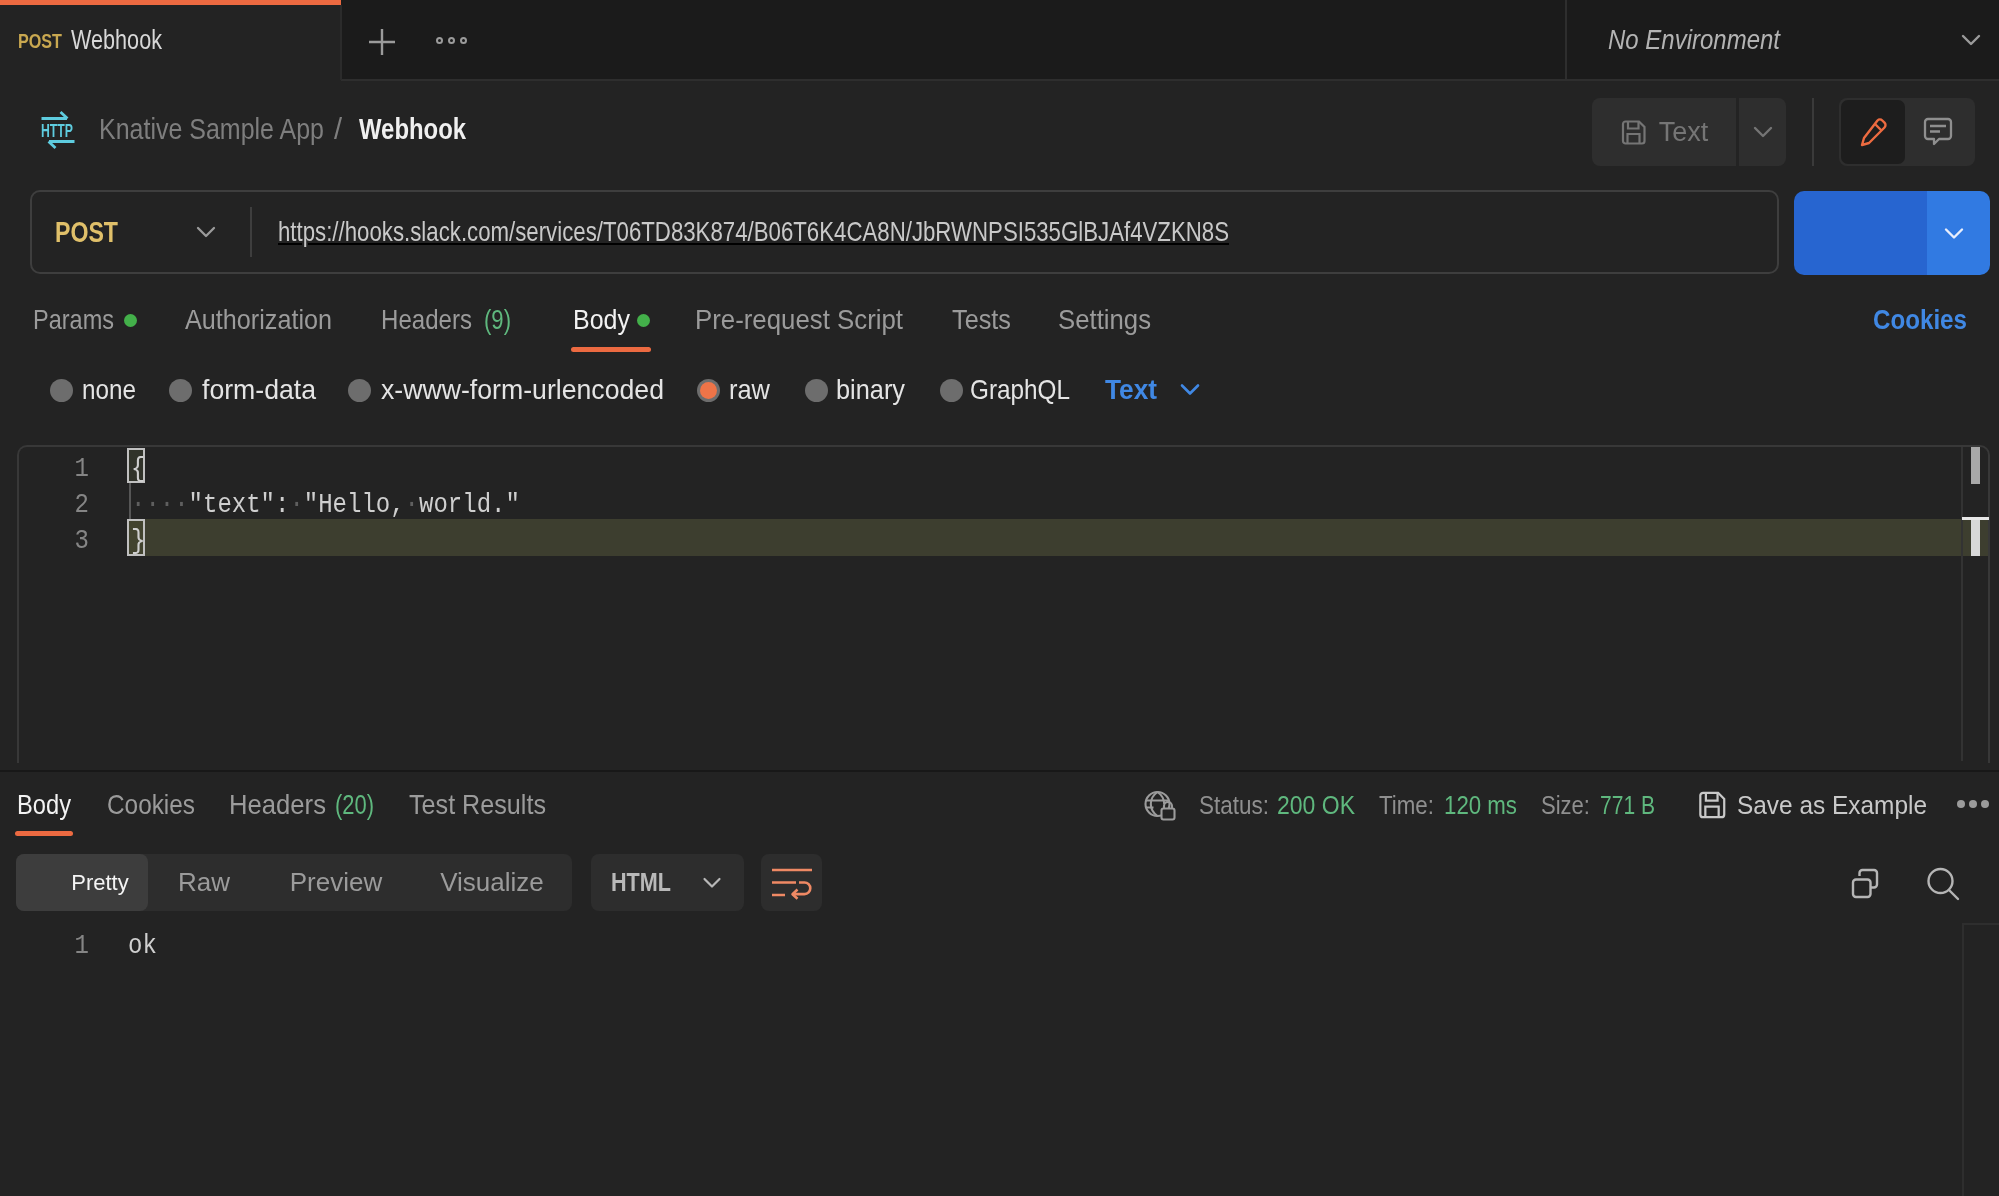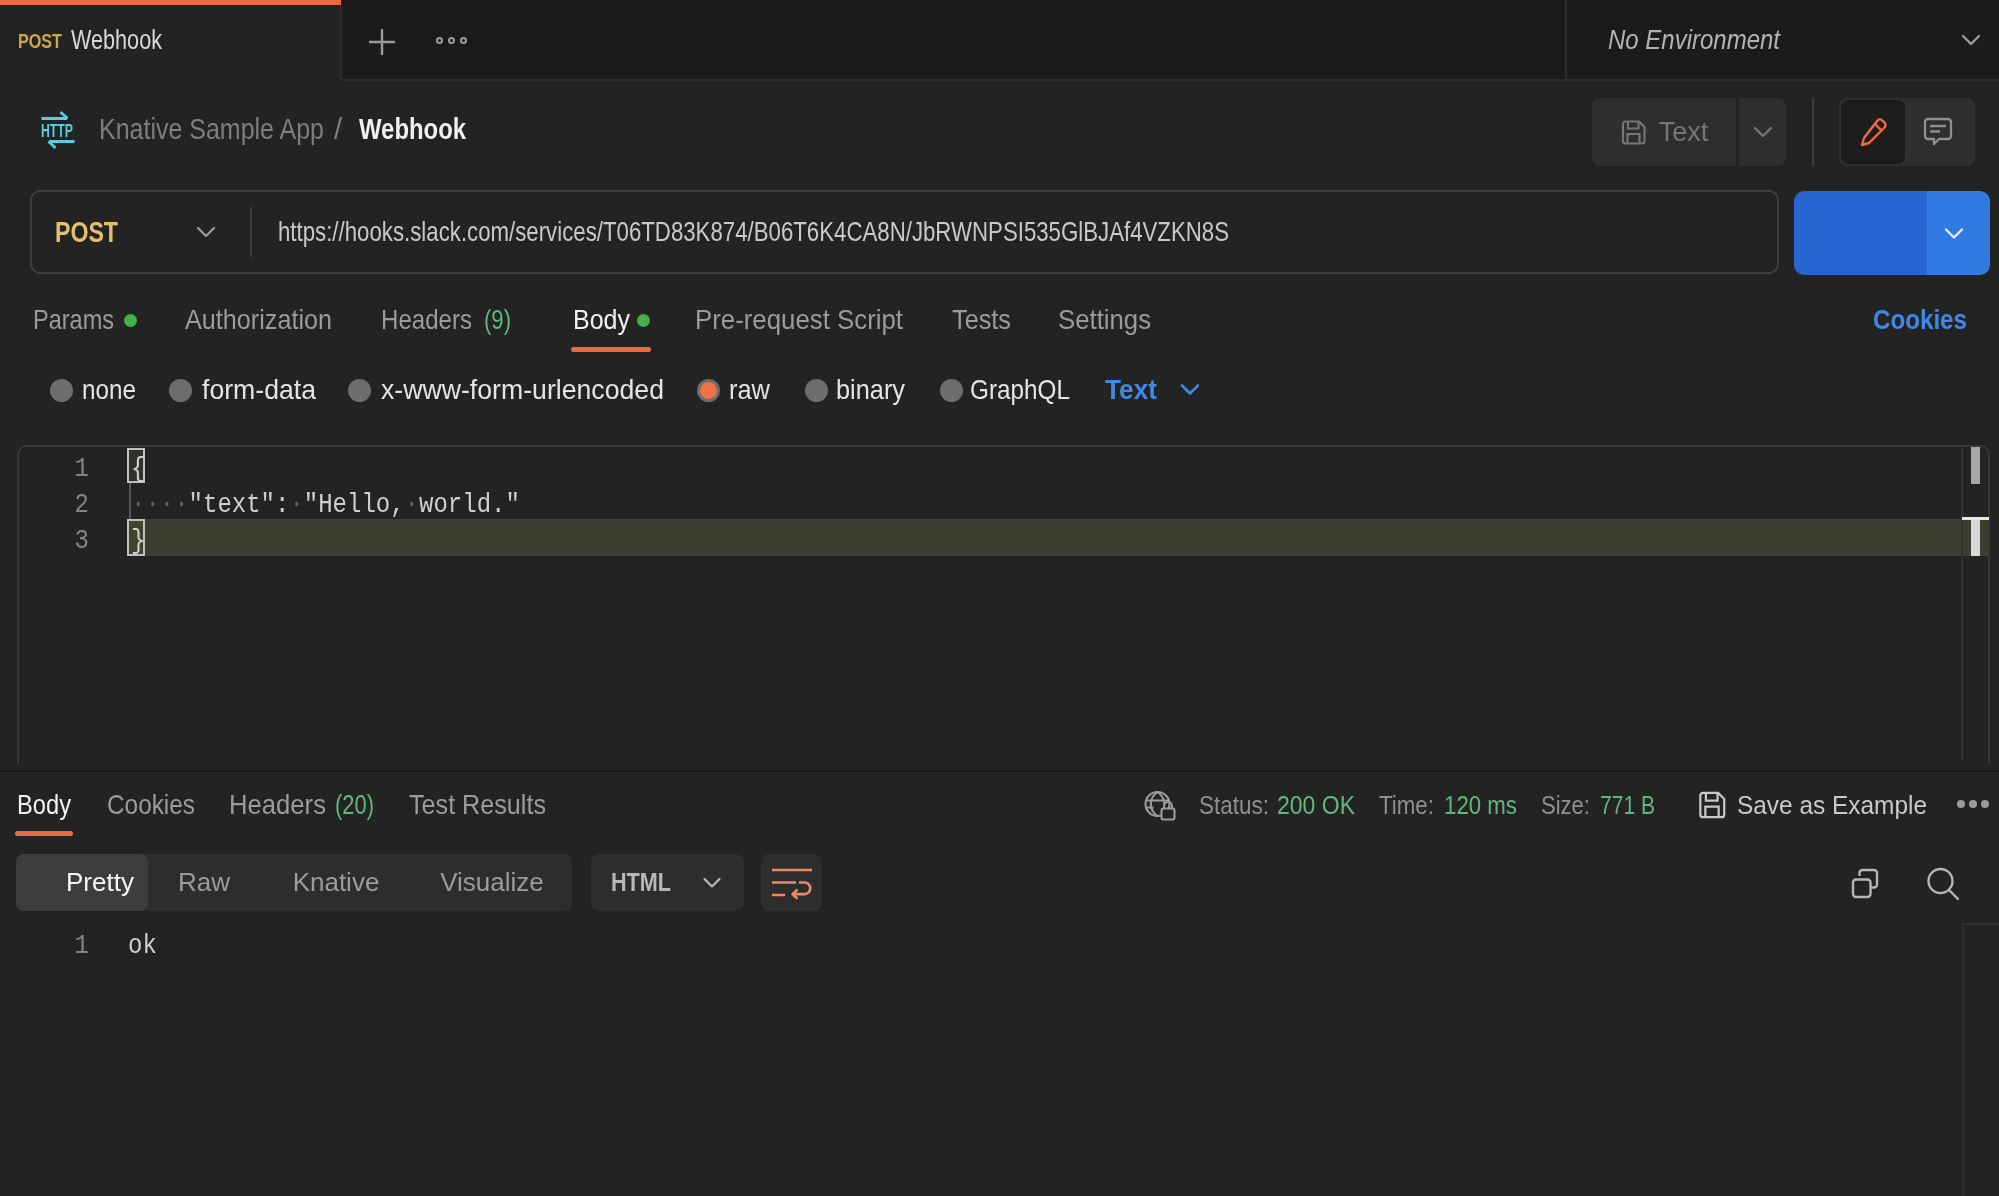--- a/index.html
+++ b/index.html
@@ -86,21 +86,21 @@
   </svg>
 
   <div class="abs" style="left:30px;top:190px;width:1749px;height:84px;border:2px solid #3e3e3e;border-radius:10px;"></div>
   <div class="abs row" style="left:55px;top:190px;height:84px;">
     <span style="font-size:29px;font-weight:700;color:#e0c06a;transform-origin:left center;display:inline-block;white-space:nowrap;transform:scaleX(0.797784);">POST</span>
   </div>
   <svg class="abs" style="left:194px;top:223px;" width="24" height="18" viewBox="0 0 24 18">
     <path d="M4 5 L12 13 L20 5" stroke="#9b9b9b" stroke-width="2.3" fill="none" stroke-linecap="round" stroke-linejoin="round"></path>
   </svg>
   <div class="abs" style="left:250px;top:207px;width:2px;height:50px;background:#3e3e3e;"></div>
-  <div class="abs row" style="left:278px;top:190px;height:84px;">
+  <div class="abs row" style="left:278px;top:190px;height:84px;text-decoration:underline;">
     <span style="font-size:28px;color:#c9c9c9;transform-origin:left center;display:inline-block;white-space:nowrap;transform:scaleX(0.793978);">https://hooks.slack.com/services/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</span>
   </div>
 
   <div class="abs" style="left:1794px;top:191px;width:196px;height:84px;border-radius:10px;overflow:hidden;">
     <div class="abs" style="left:0;top:0;width:133px;height:84px;background:#2765d0;"></div>
     <div class="abs" style="left:133px;top:0;width:63px;height:84px;background:#317ae2;"></div>
     <svg class="abs" style="left:147px;top:34px;" width="26" height="18" viewBox="0 0 26 18">
       <path d="M5 4.5 L13 12.5 L21 4.5" stroke="#e8eefc" stroke-width="2.4" fill="none" stroke-linecap="round" stroke-linejoin="round"></path>
     </svg>
   </div>
@@ -184,27 +184,27 @@
     <span style="font-size:26px;color:#c9c9c9;transform-origin:left center;display:inline-block;white-space:nowrap;transform:scaleX(0.939069);">Save as Example</span>
   </div>
   <div class="abs row" style="left:1957px;top:800px;gap:4px;">
     <div style="width:8px;height:8px;border-radius:50%;background:#9b9b9b;"></div>
     <div style="width:8px;height:8px;border-radius:50%;background:#9b9b9b;"></div>
     <div style="width:8px;height:8px;border-radius:50%;background:#9b9b9b;"></div>
   </div>
 
   <div class="abs row" style="left:16px;top:854px;width:556px;height:57px;background:#2d2d2d;border-radius:8px;">
     <div class="row" style="width:132px;height:57px;background:#3d3d3d;border-radius:8px;justify-content:center;">
-      <span style="font-size:26px;color:#f5f5f5;margin-left:36px;">Pretty</span>
+      <span style="font-size:22px;color:#f5f5f5;margin-left:36px;">Pretty</span>
     </div>
     <div class="row" style="width:112px;height:57px;justify-content:center;">
         <span style="font-size:26px;color:#9b9b9b;">Raw</span>
       </div>
     <div class="row" style="width:152px;height:57px;justify-content:center;">
-        <span style="font-size:26px;color:#9b9b9b;">Knative</span>
+        <span style="font-size:26px;color:#9b9b9b;">Preview</span>
       </div>
     <div class="row" style="width:160px;height:57px;justify-content:center;">
         <span style="font-size:26px;color:#9b9b9b;">Visualize</span>
       </div>
   </div>
   <div class="abs row" style="left:591px;top:854px;width:153px;height:57px;background:#2d2d2d;border-radius:8px;">
     <span style="font-size:26px;font-weight:700;color:#b8b8b8;margin-left:20px;transform-origin:left center;display:inline-block;transform:scaleX(0.830989);">HTML</span>
     <svg style="margin-left:18px;" width="22" height="16" viewBox="0 0 22 16">
       <path d="M3.5 4 L11 11.5 L18.5 4" stroke="#b8b8b8" stroke-width="2.2" fill="none" stroke-linecap="round" stroke-linejoin="round"></path>
     </svg>

